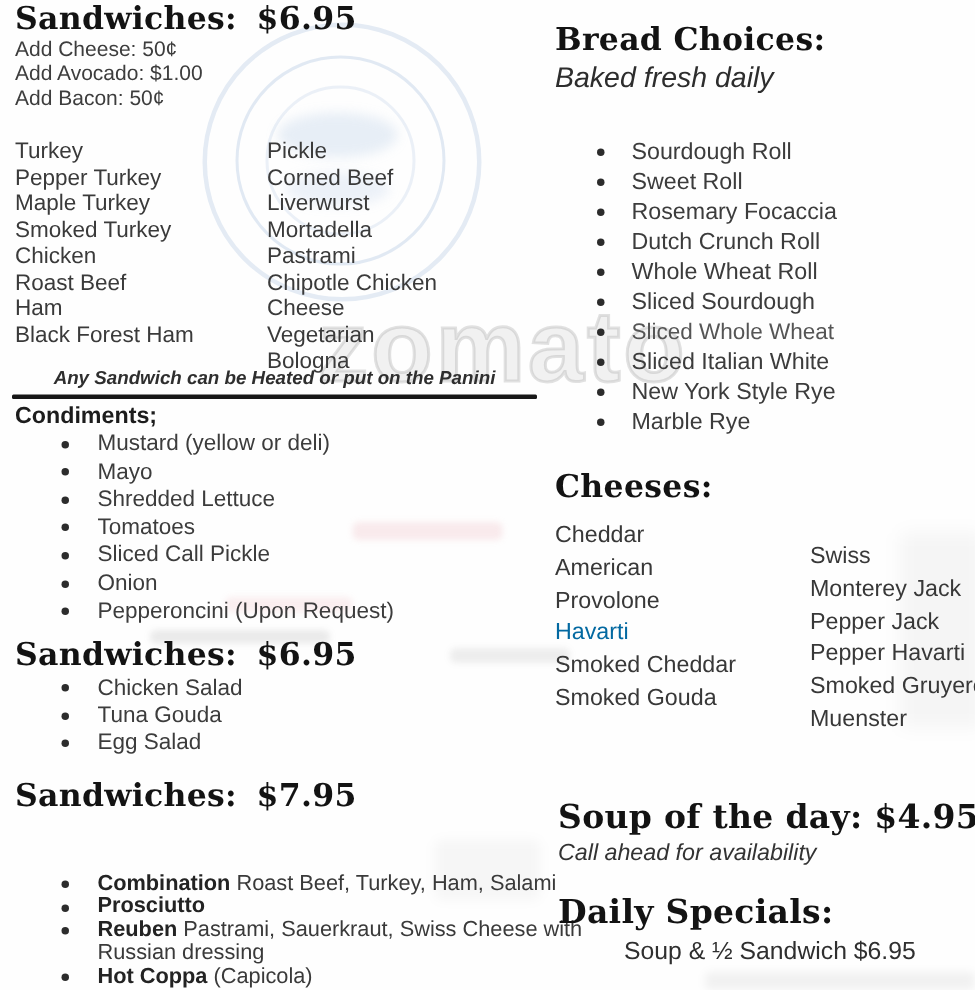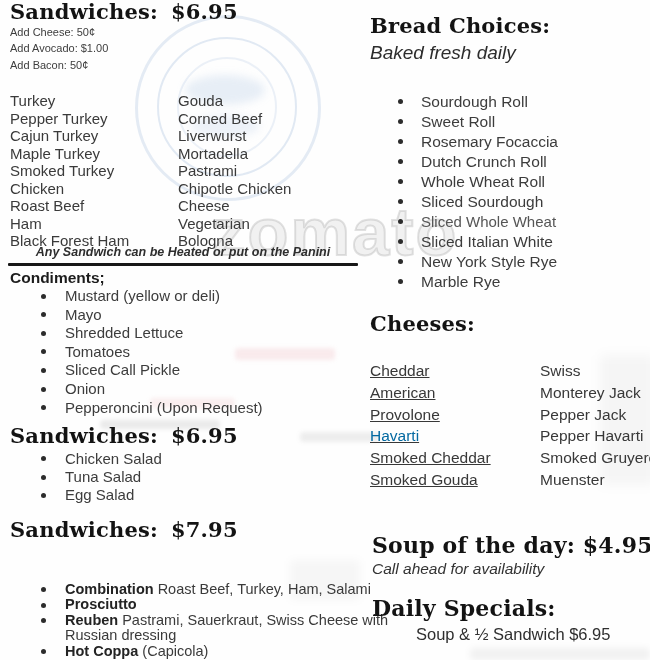--- a/index.html
+++ b/index.html
@@ -5,21 +5,21 @@
   html,body{margin:0;padding:0;background:#ddd;}
   #page{position:relative;width:650px;height:660px;background:#fefefe;overflow:hidden;
         font-family:"Liberation Sans",sans-serif;color:#3c3c3c;}
   .abs{position:absolute;}
 
   
   .slab{font-family:"DejaVu Serif",serif;font-weight:700;color:#131313;
         font-size:21px;letter-spacing:.2px;white-space:nowrap;line-height:24px;}
   .slab .price{margin-left:13px;}
 
-  .addons{font-size:11px;line-height:16.4px;color:#3d3d3d;}
+  .addons{font-size:14px;line-height:16.4px;color:#3d3d3d;}
   .meatcol{font-size:15px;line-height:17.5px;color:#3a3a3a;white-space:nowrap;}
   .note{width:350px;text-align:center;font-style:italic;font-weight:600;
         font-size:12.5px;color:#2e2e2e;}
   .rule{height:3px;background:#171717;border-radius:1px;}
   .subhead{font-size:15.5px;font-weight:700;color:#1c1c1c;}
 
   ul.blist{list-style:none;margin:0;padding:0;}
   ul.blist li{position:relative;padding-left:33px;}
   .dot{position:absolute;left:9px;width:5px;height:5px;border-radius:50%;background:#2c2c2c;}
 
@@ -87,31 +87,30 @@
 
   <div class="abs addons" style="left:10px;top:24px;">
     <div>Add Cheese: 50¢</div>
     <div>Add Avocado: $1.00</div>
     <div>Add Bacon: 50¢</div>
   </div>
 
   <div class="abs meatcol" style="left:10px;top:92px;">
     <div>Turkey</div>
     <div>Pepper Turkey</div>
-    <div>Cajun Turkey</div>
     <div>Maple Turkey</div>
     <div>Smoked Turkey</div>
     <div>Chicken</div>
     <div>Roast Beef</div>
     <div>Ham</div>
     <div>Black Forest Ham</div>
   </div>
 
   <div class="abs meatcol" style="left:178px;top:92px;">
-    <div>Gouda</div>
+    <div>Pickle</div>
     <div>Corned Beef</div>
     <div>Liverwurst</div>
     <div>Mortadella</div>
     <div>Pastrami</div>
     <div>Chipotle Chicken</div>
     <div>Cheese</div>
     <div>Vegetarian</div>
     <div>Bologna</div>
   </div>
 
@@ -127,21 +126,21 @@
     <li><span class="dot"></span><span>Sliced Call Pickle</span></li>
     <li><span class="dot"></span><span>Onion</span></li>
     <li><span class="dot"></span><span>Pepperoncini (Upon Request)</span></li>
   </ul>
 
   <div class="abs slab" style="left:10px;top:424px;">
     <span>Sandwiches:</span><span class="price">$6.95</span>
   </div>
   <ul class="abs blist salads" style="left:32px;top:450px;">
     <li><span class="dot"></span><span>Chicken Salad</span></li>
-    <li><span class="dot"></span><span>Tuna Salad</span></li>
+    <li><span class="dot"></span><span>Tuna Gouda</span></li>
     <li><span class="dot"></span><span>Egg Salad</span></li>
   </ul>
 
   <div class="abs slab" style="left:10px;top:518px;">
     <span>Sandwiches:</span><span class="price">$7.95</span>
   </div>
   <ul class="abs blist spec" style="left:32px;top:582px;">
     <li class="li-combo"><span class="dot"></span><span class="bname">Combination</span><span class="bdesc">  Roast Beef, Turkey, Ham, Salami</span></li>
     <li><span class="dot"></span><span class="bname">Prosciutto</span><span class="bdesc"></span></li>
     <li class="li-reuben"><span class="dot"></span><span class="bname">Reuben</span><span class="bdesc">  Pastrami, Sauerkraut, Swiss Cheese with Russian dressing</span></li>
@@ -158,21 +157,21 @@
     <li><span class="dot"></span><span>Dutch Crunch Roll</span></li>
     <li><span class="dot"></span><span>Whole Wheat Roll</span></li>
     <li><span class="dot"></span><span>Sliced Sourdough</span></li>
     <li class="light"><span class="dot"></span><span>Sliced Whole Wheat</span></li>
     <li><span class="dot"></span><span>Sliced Italian White</span></li>
     <li><span class="dot"></span><span>New York Style Rye</span></li>
     <li><span class="dot"></span><span>Marble Rye</span></li>
   </ul>
 
   <div class="abs slab" style="left:370px;top:312px;">Cheeses:</div>
-  <div class="abs cheesecol" style="left:370px;top:360px;text-decoration:underline;">
+  <div class="abs cheesecol" style="left:370px;top:346px;">
     <div>Cheddar</div>
     <div>American</div>
     <div>Provolone</div>
     <div class="light">Havarti</div>
     <div>Smoked Cheddar</div>
     <div>Smoked Gouda</div>
   </div>
   <div class="abs cheesecol" style="left:540px;top:360px;">
     <div>Swiss</div>
     <div>Monterey Jack</div>

